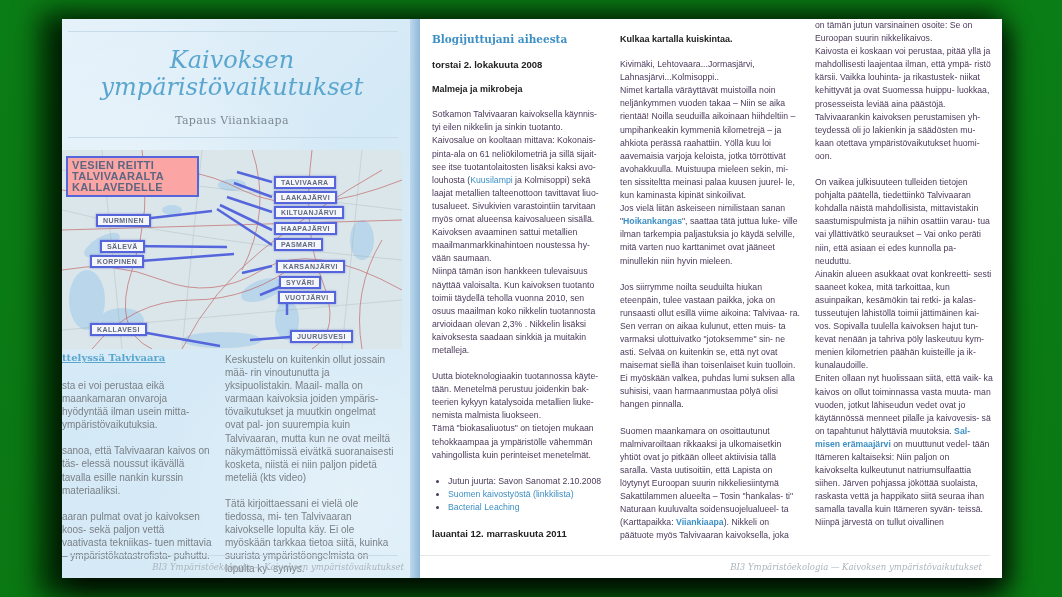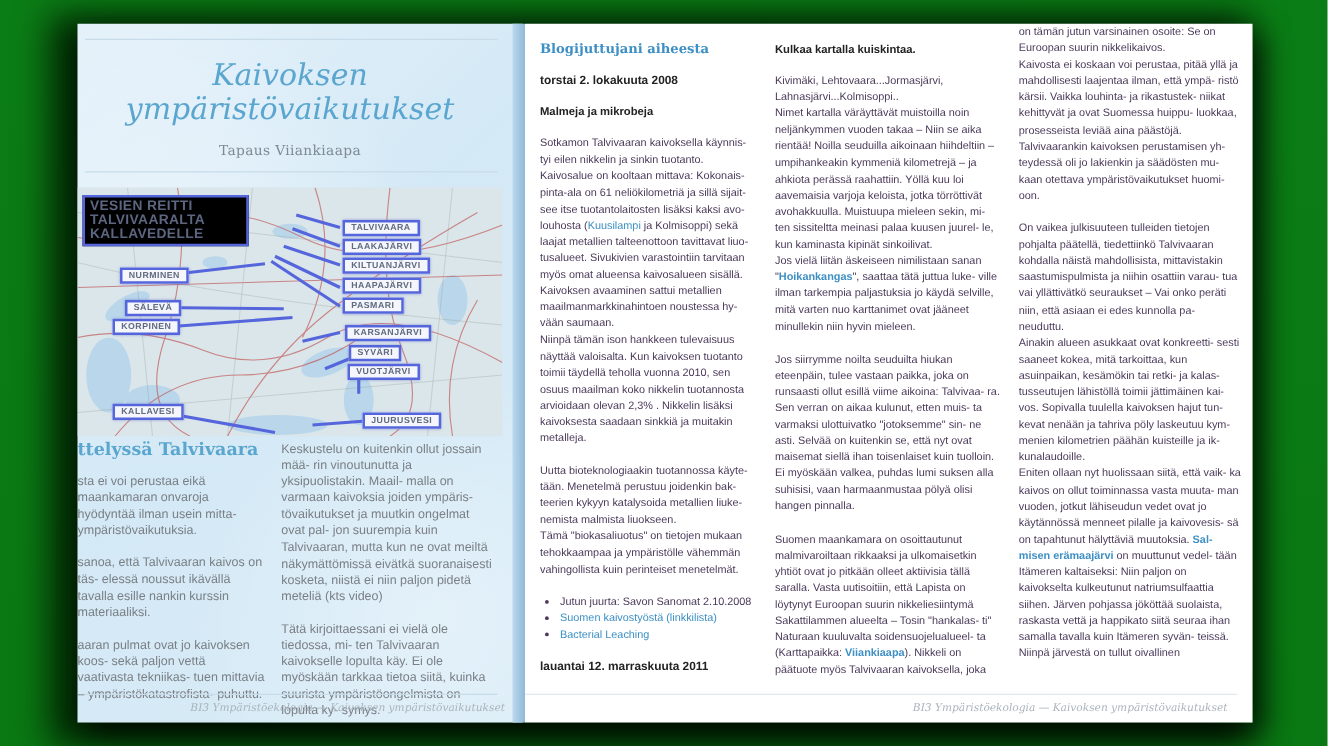--- a/index.html
+++ b/index.html
@@ -49,27 +49,27 @@
     position:absolute;left:0;top:131px;width:340px;height:199px;
     background:#d7e4ea;overflow:hidden;
   }
   .map svg{position:absolute;left:0;top:0;}
   .map-label{
     position:absolute;background:#f4f6fb;border:2px solid #5566dd;
     color:#606a80;font-weight:bold;font-size:7px;padding:1px 5px;letter-spacing:0.4px;
     box-shadow:0 0 2px rgba(80,90,200,0.6);white-space:nowrap;
   }
   .map-title{
-    position:absolute;left:4px;top:6px;background:#000000;border:2px solid #5566dd;
+    position:absolute;left:4px;top:6px;background:#fca5a5;border:2px solid #5566dd;
     color:#5d6680;font-weight:bold;font-size:11px;line-height:11px;padding:2px 4px;width:121px;
     letter-spacing:0.3px;
   }
   .section-heading{
     position:absolute;left:0;top:333px;font-family:"DejaVu Serif",serif;
-    color:#5aa6cf;font-weight:bold;font-size:14px;white-space:nowrap;
+    color:#5aa6cf;font-weight:bold;font-size:10px;white-space:nowrap;text-decoration:underline;
   }
   .lcol{
     position:absolute;font-size:10px;line-height:13.1px;color:#7a7f85;
   }
   .lcol p{margin:0 0 13px 0;}
   .footer{
     position:absolute;bottom:6px;font-family:"DejaVu Serif",serif;font-style:italic;
     color:#aab4bc;font-size:8.5px;white-space:nowrap;
   }
   .rcol{

